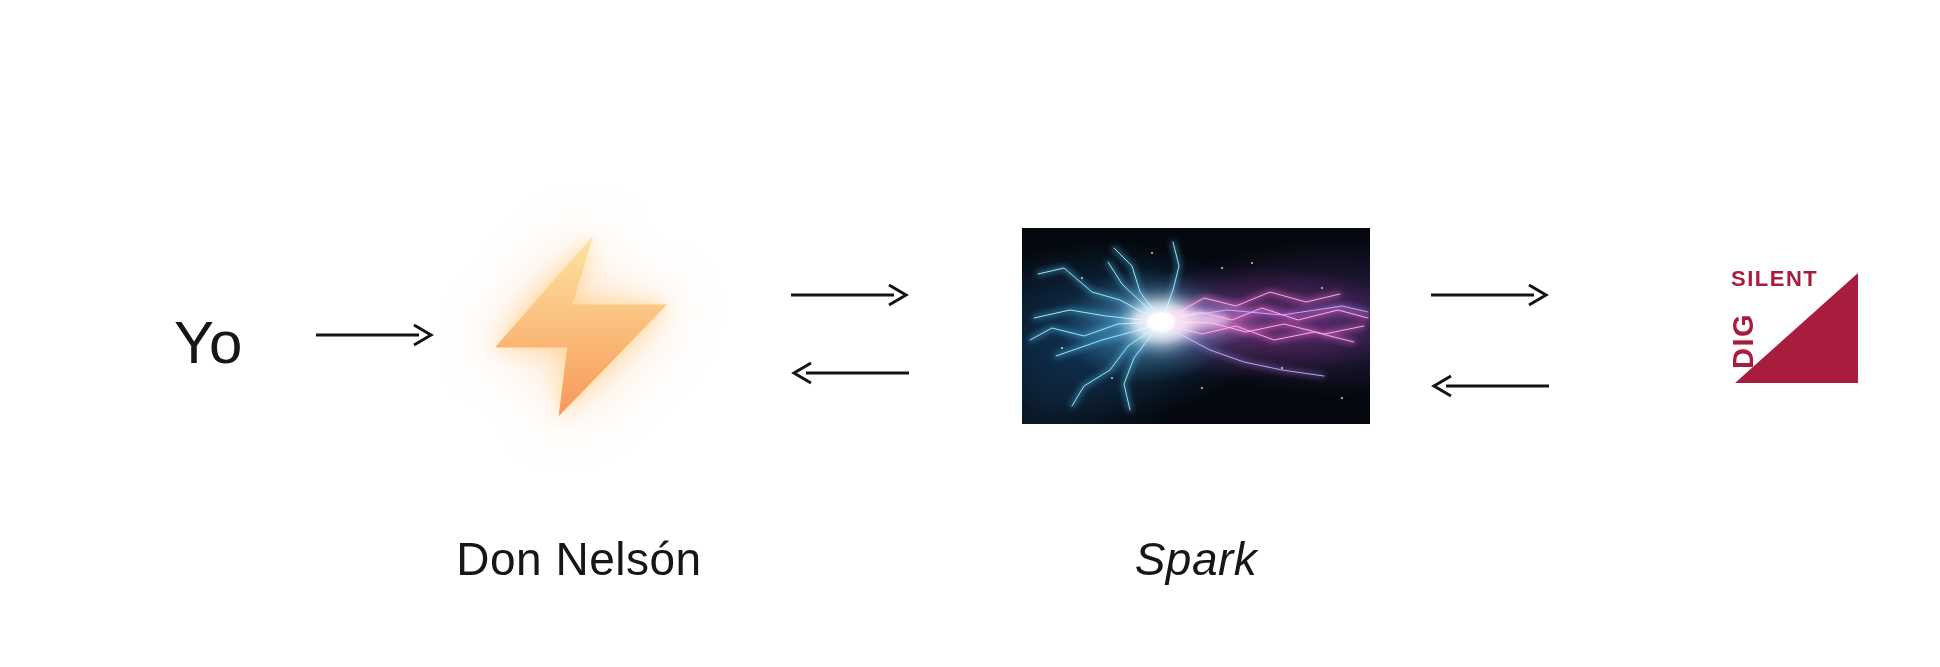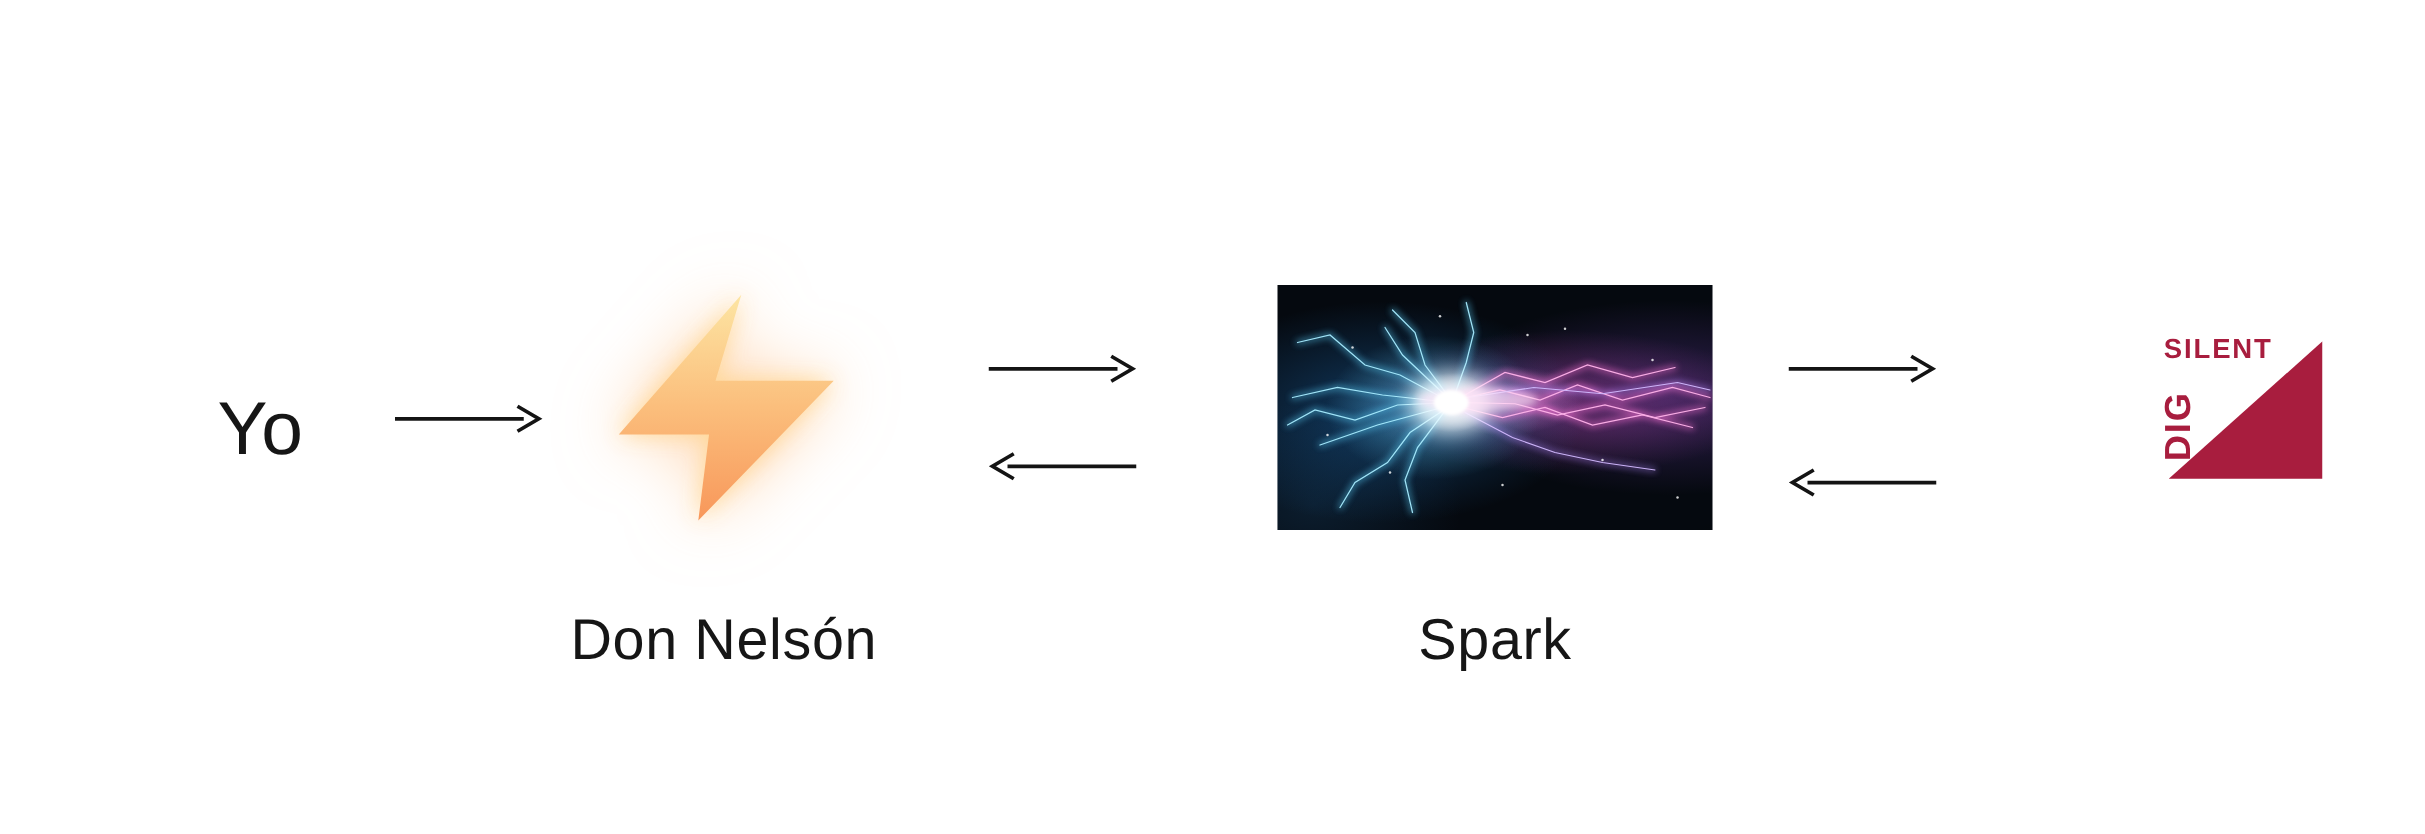--- a/index.html
+++ b/index.html
@@ -15,21 +15,21 @@
 
   
   .node-label {
     position: absolute;
     font-size: 46px;
     line-height: 1;
     letter-spacing: 0.5px;
     color: #161616;
     white-space: nowrap;
   }
-  .centered { transform: translateX(-50%); }
+  .centered { transform: translateX(-50%); margin-top: 48px; }
 
   
   .arrow { position: absolute; width: 120px; height: 24px; }
   .arrow svg { display: block; width: 100%; height: 100%; }
   .arrow line, .arrow polyline {
     stroke: #141414;
     stroke-width: 3;
     fill: none;
   }
 
@@ -192,21 +192,21 @@
         <circle cx="300" cy="60" r="1"></circle>
           <circle cx="180" cy="160" r="1"></circle>
         <circle cx="40" cy="120" r="1"></circle>
           <circle cx="230" cy="35" r="1"></circle>
         <circle cx="320" cy="170" r="1"></circle>
           <circle cx="130" cy="25" r="1"></circle>
       </g>
     </svg>
   </div>
 
-  <div class="node-label centered" style="left:1196px; top:488px;">Spark</div>
+  <div class="node-label centered" style="left:1196px; top:488px;font-style:italic;">Spark</div>
 
   <div class="arrow" style="left:1430px; top:283px;">
     <svg viewBox="0 0 120 24">
       <line x1="1" y1="12" x2="104" y2="12"></line>
       <polyline points="99,2 116,12 99,22"></polyline>
     </svg>
   </div>
   <div class="arrow" style="left:1430px; top:374px;">
     <svg viewBox="0 0 120 24">
       <line x1="16" y1="12" x2="119" y2="12"></line>

